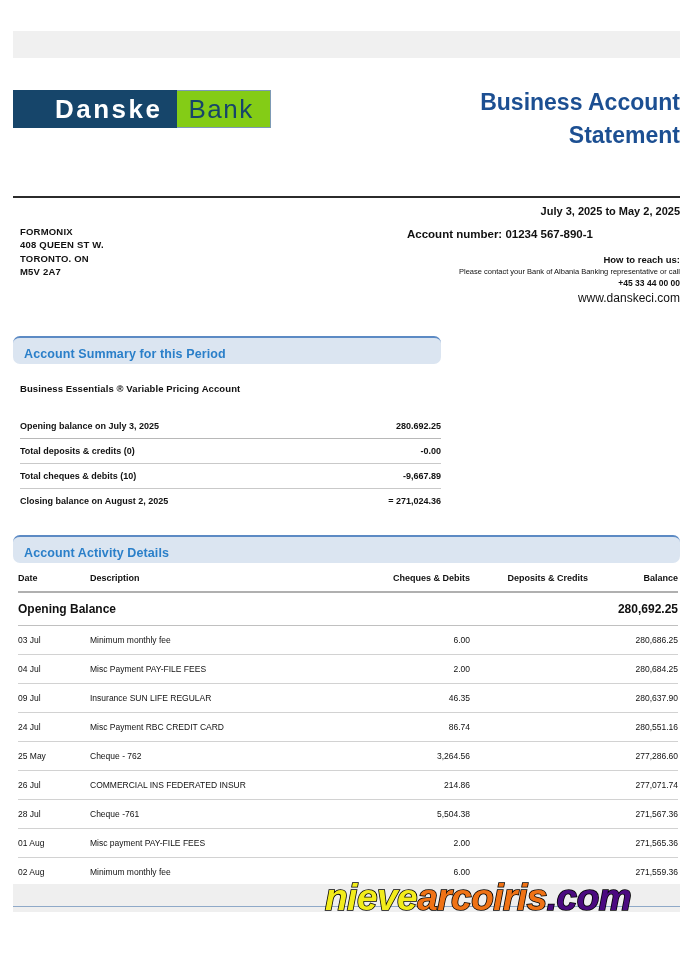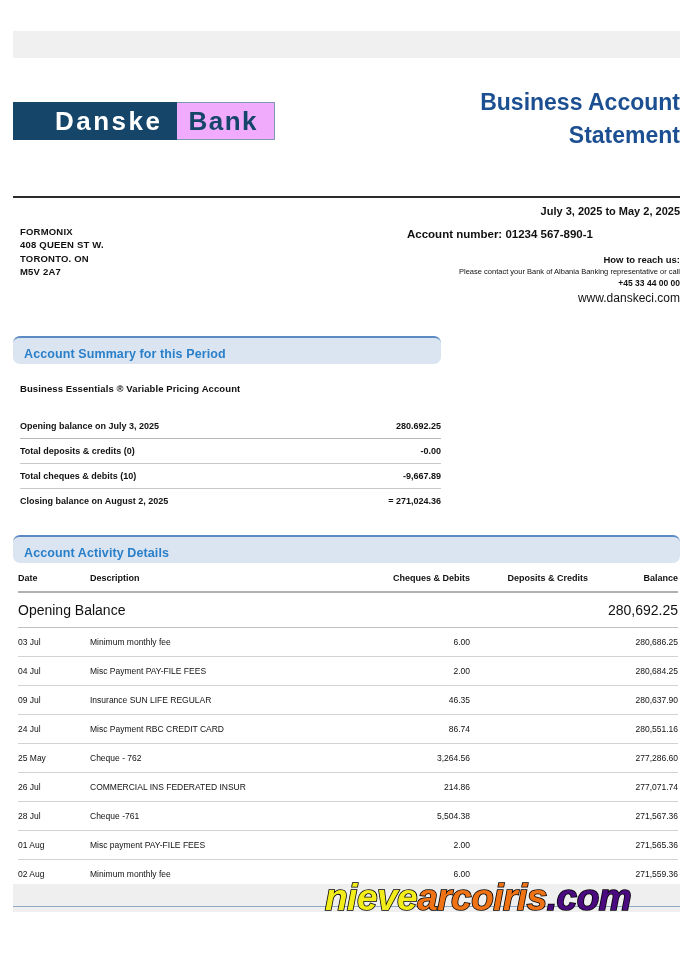--- a/index.html
+++ b/index.html
@@ -38,41 +38,41 @@
   .header {
     position: absolute;
     left: 13px;
     top: 86px;
     width: 667px;
     height: 90px;
   }
   .logo {
     position: absolute;
     left: 0;
-    top: 16px;
+    top: 4px;
     display: flex;
     align-items: stretch;
     height: 38px;
   }
   .logo-danske {
     background: #16456a;
     color: #ffffff;
     font-size: 26px;
     font-weight: bold;
     letter-spacing: 2.5px;
     padding: 3px 14px 3px 42px;
     display: flex;
     align-items: center;
     line-height: 1;
   }
   .logo-bank {
-    background: #f0abfc;
+    background: #84cc16;
     color: #16456a;
     font-size: 26px;
-    font-weight: bold;
+    font-weight: normal;
     letter-spacing: 1.5px;
     padding: 3px 16px 3px 12px;
     border: 1px solid #7d9ab5;
     border-left: none;
     display: flex;
     align-items: center;
     line-height: 1;
   }
 
   .doc-title {
@@ -230,22 +230,22 @@
   .activity-table th.num,
   .activity-table td.num {
     text-align: right;
   }
   .activity-table td {
     padding: 9px 0 9px 0;
     border-bottom: 1px solid #d2d2d2;
     white-space: nowrap;
   }
   .activity-table tr.opening td {
-    font-weight: normal;
-    font-size: 14px;
+    font-weight: bold;
+    font-size: 12px;
     border-bottom: 1px solid #c0c0c0;
   }
   .col-date      { width: 72px; }
   .col-desc      { width: 250px; }
   .col-debits    { width: 130px; }
   .col-credits   { width: 118px; }
   .col-balance   { width: 90px; }
 
   
   .footer-band {

